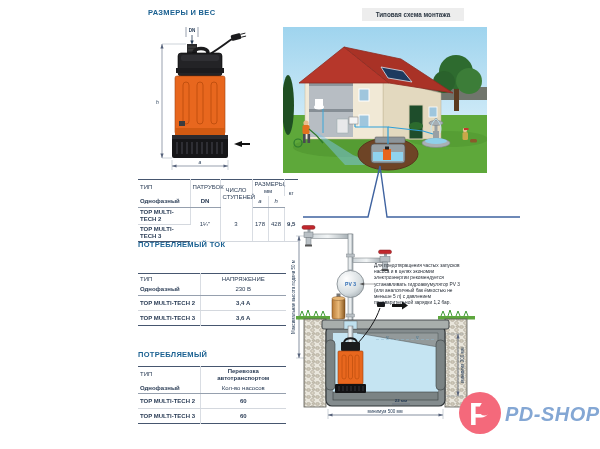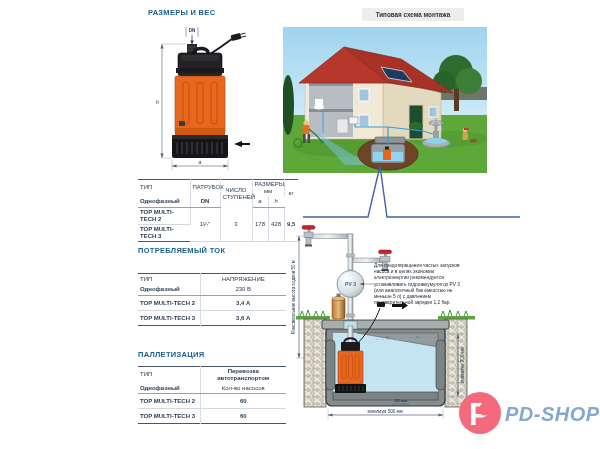--- a/index.html
+++ b/index.html
@@ -144,21 +144,21 @@
     <td rowspan="2">178</td>
     <td rowspan="2">428</td>
     <td rowspan="2" class="B">9,5</td>
   </tr>
   <tr class="dr">
     <td class="L B">TOP MULTI-TECH 3</td>
   </tr>
 </tbody>
   </table>
 
-<div class="section-title" style="left:138px; top:246px;">ПОТРЕБЛЯЕМЫЙ ТОК</div>
+<div class="section-title" style="left:138px; top:240px;">ПОТРЕБЛЯЕМЫЙ ТОК</div>
 
 <table class="t t23 t2">
   <colgroup>
       <col style="width:62px">
       <col style="width:86px">
     </colgroup>
   <tbody>
       <tr class="h1">
     <th class="L">ТИП</th>
     <th>НАПРЯЖЕНИЕ</th>
@@ -171,21 +171,21 @@
     <td class="L B">TOP MULTI-TECH 2</td>
     <td class="B">3,4 А</td>
   </tr>
   <tr class="dr">
     <td class="L B">TOP MULTI-TECH 3</td>
     <td class="B">3,6 А</td>
   </tr>
 </tbody>
   </table>
 
-<div class="section-title" style="left:138px; top:350px;">ПАЛЛЕТИЗАЦИЯ</div>
+<div class="section-title" style="left:138px; top:350px;">ПОТРЕБЛЯЕМЫЙ</div>
 
 <table class="t t23 t3">
   <colgroup>
       <col style="width:62px">
       <col style="width:86px">
     </colgroup>
   <tbody>
       <tr class="h1">
     <th class="L">ТИП</th>
     <th class="B">Перевозка автотранспортом</th>

